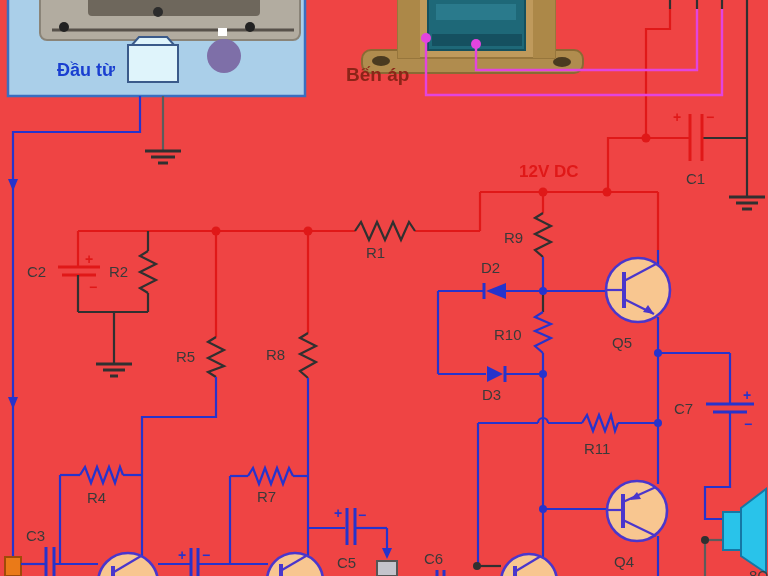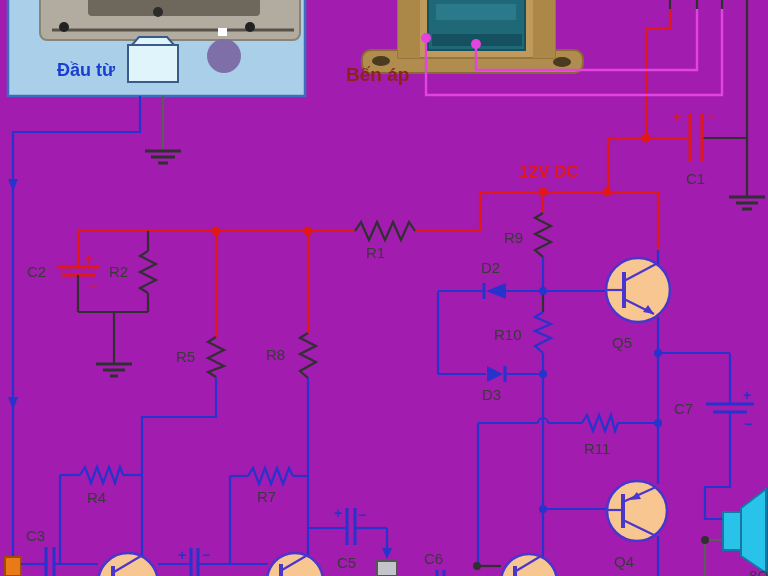--- a/index.html
+++ b/index.html
@@ -1,16 +1,16 @@
 <!DOCTYPE html>
 <html style="--wire-red: #e01818; --wire-blue: #2633cc; --wire-dark: #303030; --wire-grey: #5c5c5c; --wire-magenta: #e344de; --label: #3a3a3a; --supply-label: #e01818; --tapehead-label: #1a3fd0; --transformer-label: #8b2418; --box-fill: #aacfe9; --box-border: #3a6fc0; --transistor-fill: #f8c690; --transistor-stroke: #4a36cc; --speaker-fill: #29c3ea; --speaker-stroke: #1577a5; --connector-fill: #ea7a18; --connector-border: #a04a08; --purple-circle: #7e6fa8; --head-fill: #dff4fb; --head-border: #3a5a8a; --pot-fill: #c4c4cc; --cassette-body: #b2aca0; --cassette-dark: #6e675c; --xfmr-frame: #bf9a5c; --xfmr-plate: #b08c4e; --xfmr-coil: #1e6878;"><head>
 <meta charset="utf-8">
 <style>
   html,body{margin:0;padding:0;background:#fff;}
-  #stage{position:relative;width:768px;height:576px;overflow:hidden;background:#a21caf;
+  #stage{position:relative;width:768px;height:576px;overflow:hidden;background:#ef4444;
          font-family:"Liberation Sans",sans-serif;}
   svg{display:block}
   
   .wr{stroke:var(--wire-red);fill:none;stroke-width:2.2}
   .wb{stroke:var(--wire-blue);fill:none;stroke-width:2.2}
   .wd{stroke:var(--wire-dark);fill:none;stroke-width:2.2}
   .wg{stroke:var(--wire-grey);fill:none;stroke-width:2.2}
   .wm{stroke:var(--wire-magenta);fill:none;stroke-width:2.4}
   .zz{stroke-linejoin:miter}
   .plate-r{stroke:var(--wire-red);stroke-width:3;fill:none}

